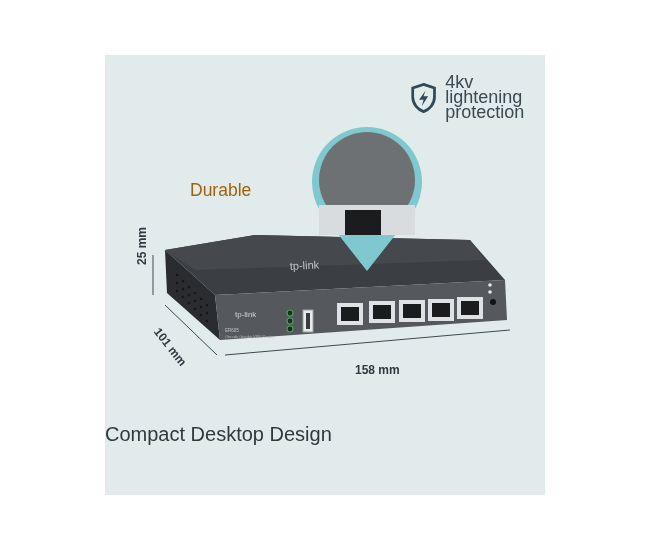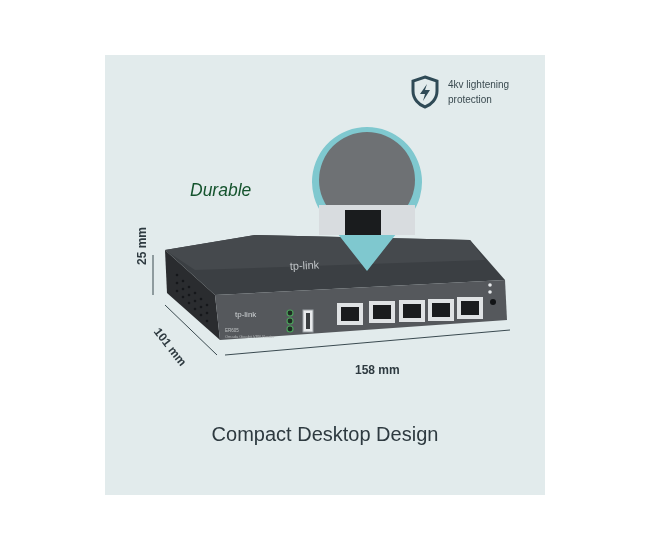--- a/index.html
+++ b/index.html
@@ -7,31 +7,31 @@
       width: 650px; height: 550px; background: #ffffff;
       position: relative; overflow: hidden;
       font-family: "Liberation Sans", "DejaVu Sans", sans-serif;
     }
     .panel {
       position: absolute; left: 105px; top: 55px; width: 440px; height: 440px;
       background: #e2ebec;
     }
     .badge { position: absolute; left: 305px; top: 20px; display: flex; align-items: center; }
     .badge svg { width: 30px; height: 34px; }
-    .badge-text { margin-left: 8px; font-size: 10px; line-height: 15px; color: #3a4a50; }
+    .badge-text { margin-left: 8px; font-size: 18px; line-height: 15px; color: #3a4a50; }
     .callout {
-      position: absolute; left: 85px; top: 125px; font-size: 17.5px; line-height: 21px; color: #14532d; font-style: italic;
+      position: absolute; left: 85px; top: 125px; font-size: 17.5px; line-height: 21px; color: #a16207;
     }
     .device { position: absolute; left: 0; top: 0; width: 440px; height: 440px; }
     .dim { position: absolute; font-size: 12px; font-weight: bold; color: #2e3a40; }
     .dim-h { left: 250px; top: 308px; }
     .dim-v { left: 30px; top: 210px; transform: rotate(-90deg); transform-origin: left top; }
     .dim-d { left: 57px; top: 270px; transform: rotate(52deg); transform-origin: left top; }
     .caption {
-      position: absolute; left: 0; width: 440px; top: 368px; text-align: center;
+      position: absolute; left: 0; width: 440px; top: 368px; 
       font-size: 20px; color: #2e3a40;
     }
   </style>
 </head>
 <body>
 
 <div class="panel">
 
   <div class="badge">
     <svg viewBox="0 0 30 34">

